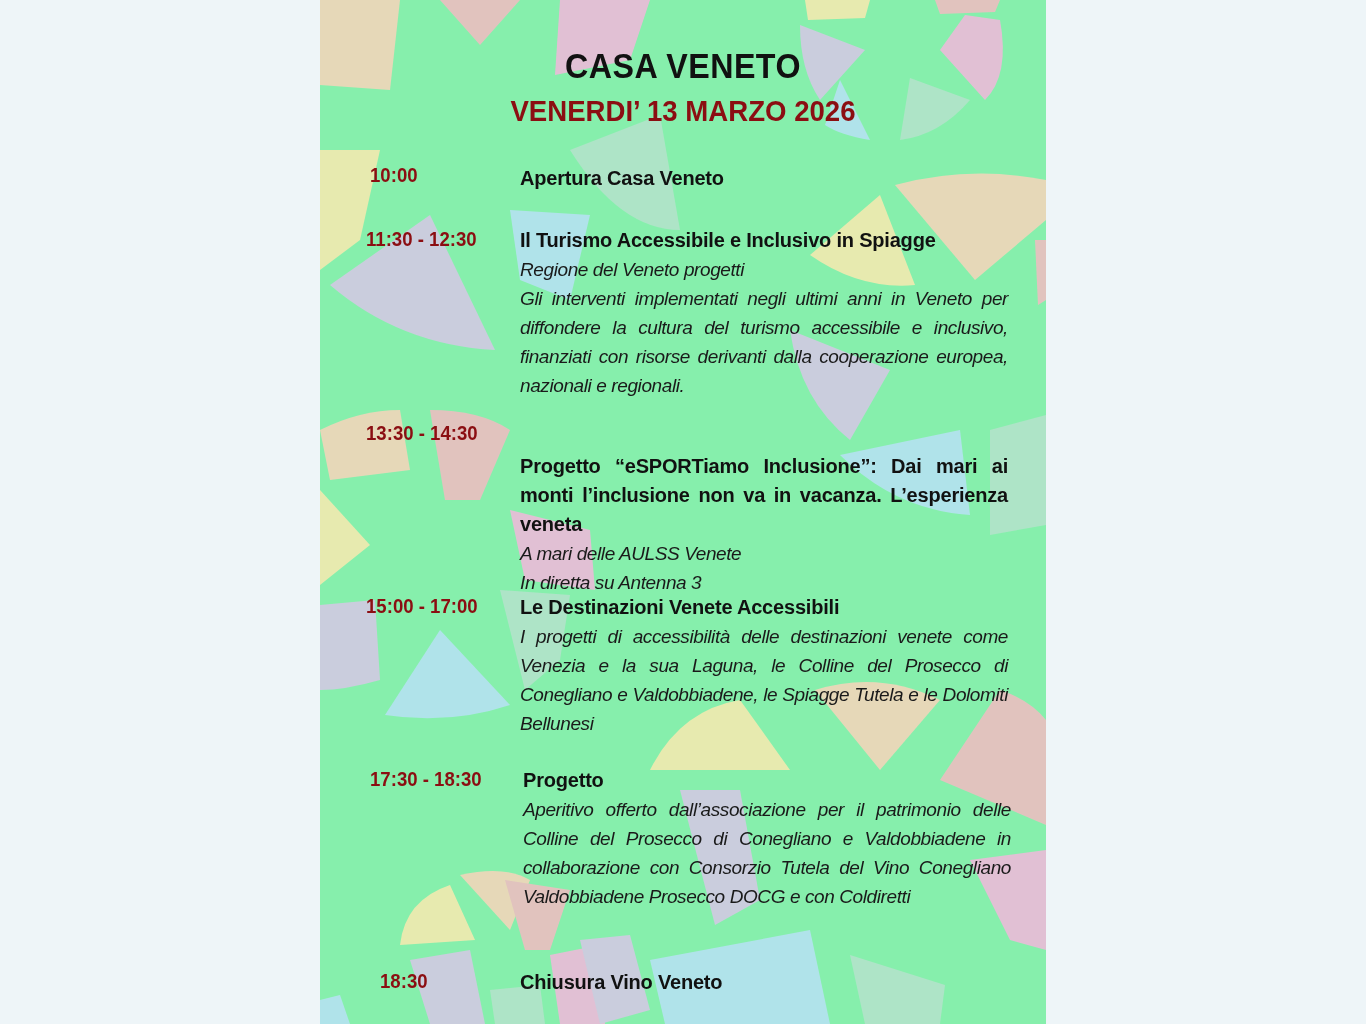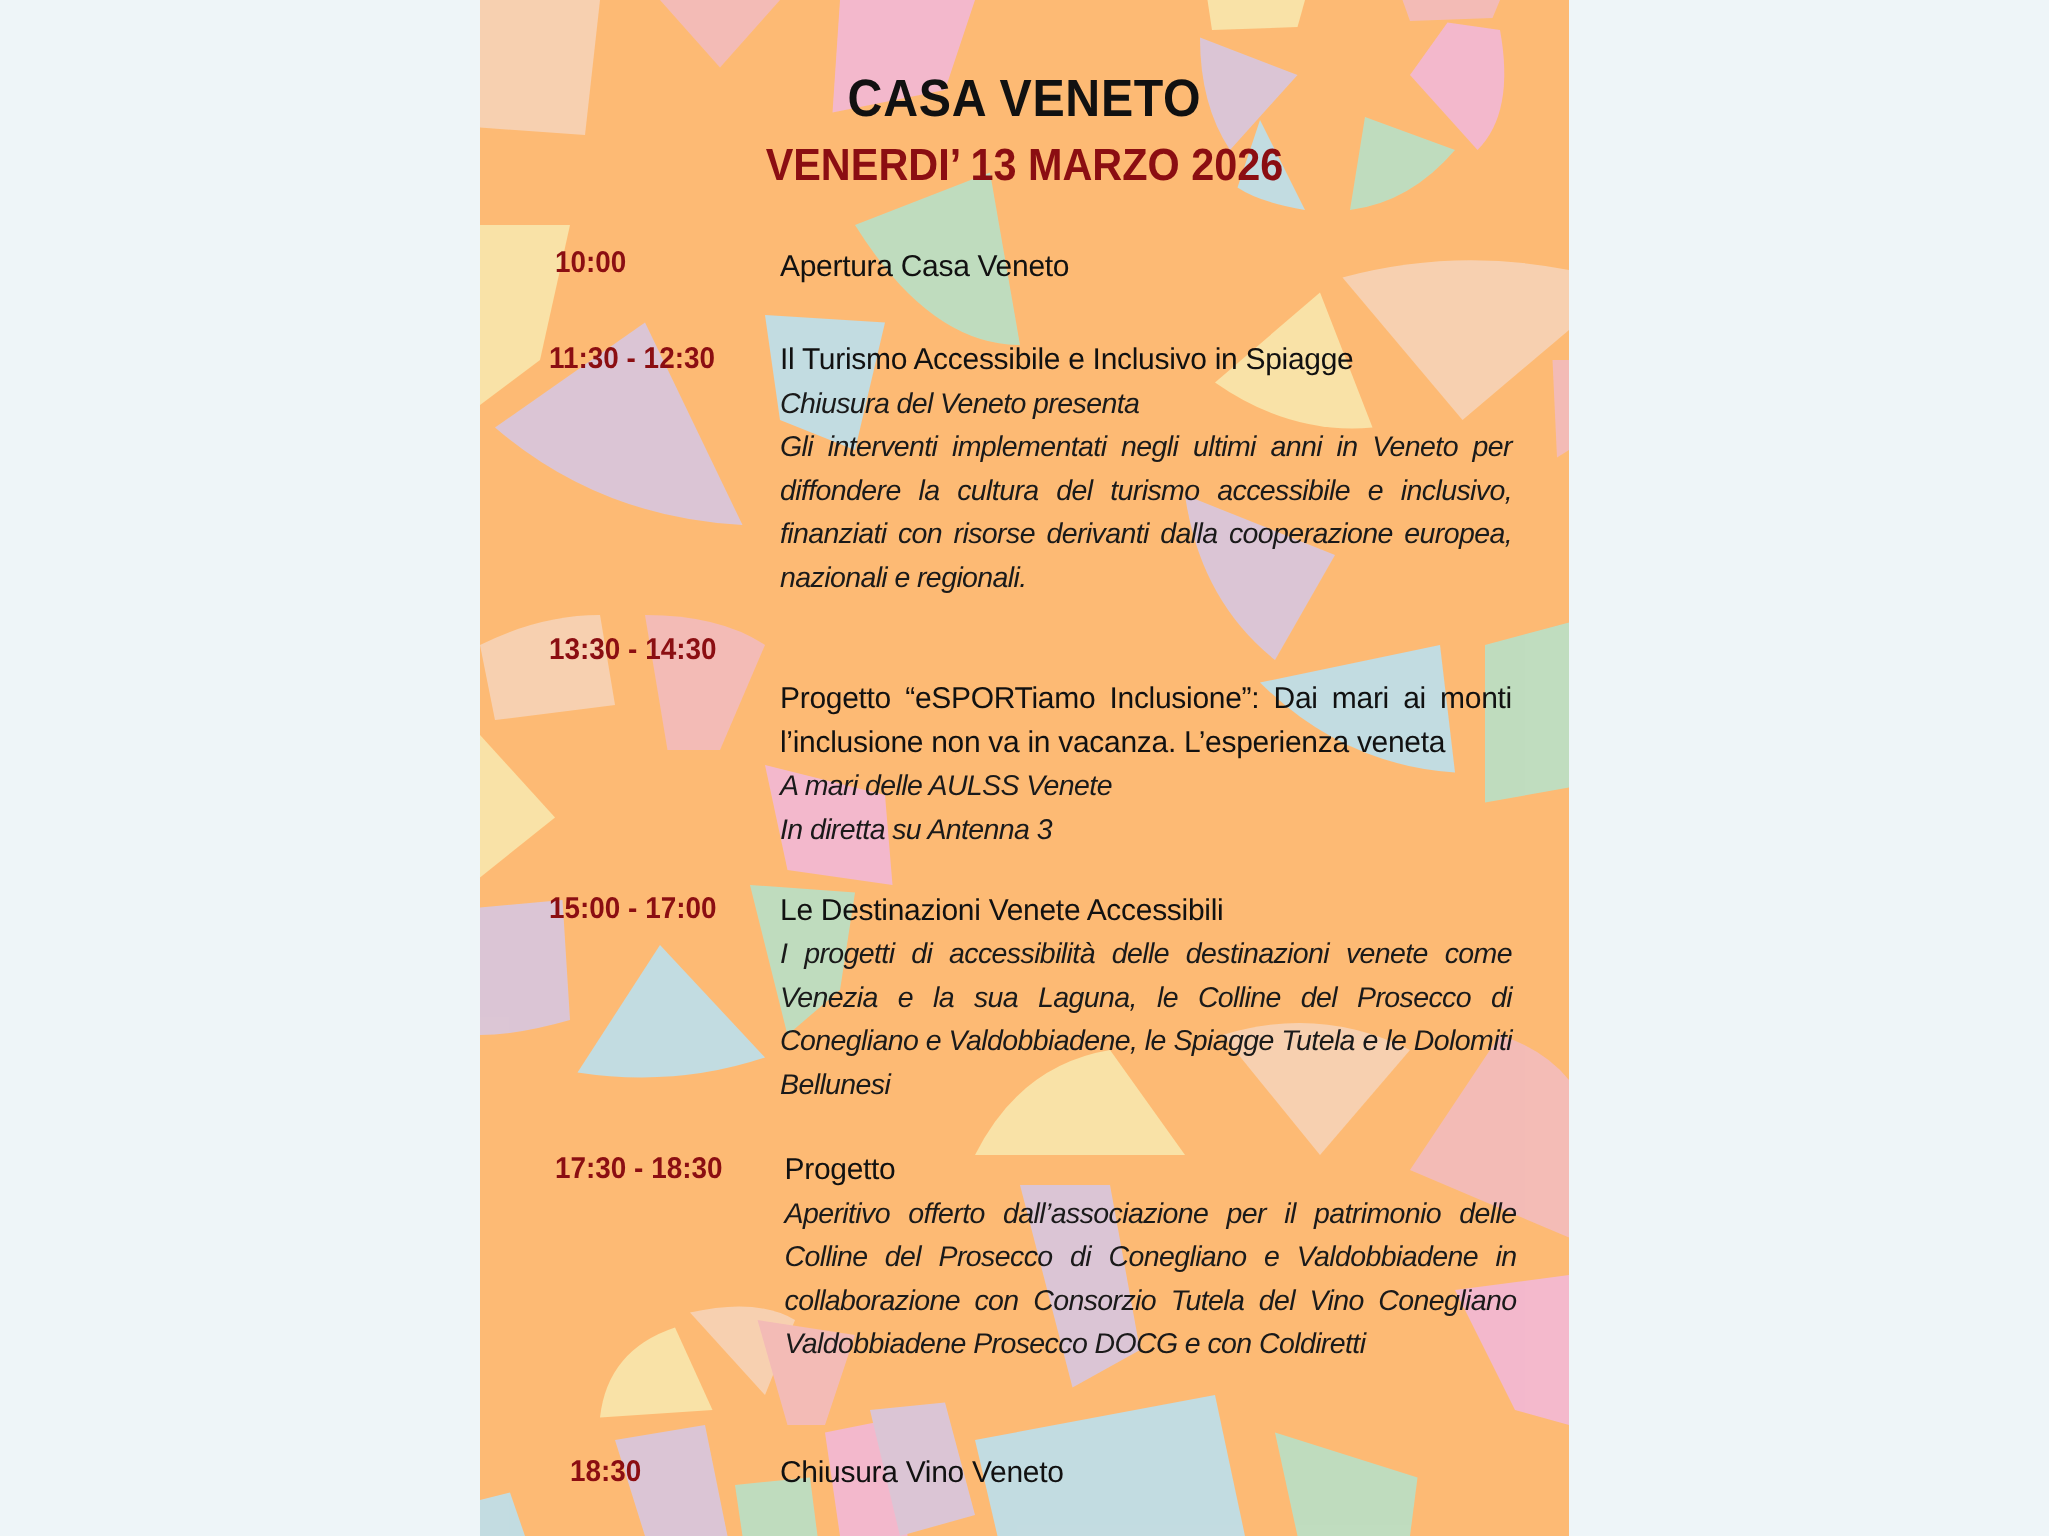--- a/index.html
+++ b/index.html
@@ -10,21 +10,21 @@
       background: #eef5f8;
       overflow: hidden;
       font-family: "Liberation Sans", sans-serif;
     }
     .poster {
       position: absolute;
       left: 320px;
       top: 0;
       width: 726px;
       height: 1024px;
-      background: #fdba74;
+      background: #86efac;
       overflow: hidden;
     }
     .bg-deco {
       position: absolute;
       left: 0;
       top: 0;
       width: 726px;
       height: 1024px;
     }
     .content {
@@ -70,21 +70,21 @@
       white-space: nowrap;
       transform-origin: left top;
       transform: scaleX(0.93);
     }
     .body {
       position: absolute;
       width: 488px;
     }
     .ev-title {
       font-size: 20px;
-      font-weight: normal;
+      font-weight: bold;
       color: #111111;
       line-height: 29px;
       text-align: justify;
       letter-spacing: -0.2px;
     }
     .ev-desc {
       font-size: 19px;
       font-style: italic;
       color: #1a1a1a;
       line-height: 29px;
@@ -171,21 +171,21 @@
       <div class="body" style="left:200px; top:2px;">
         <div class="ev-title">Apertura Casa Veneto</div>
       </div>
     </div>
 
     <div class="event" style="top:226px;">
       <div class="time" style="left:46px; top:2px;">11:30 - 12:30</div>
       <div class="body" style="left:200px; top:0;">
         <div class="ev-title">Il Turismo Accessibile e Inclusivo in Spiagge</div>
         <div class="ev-desc">
-          <p>Chiusura del Veneto presenta</p>
+          <p>Regione del Veneto progetti</p>
           <p>Gli interventi implementati negli ultimi anni in Veneto per diffondere la cultura del turismo accessibile e inclusivo, finanziati con risorse derivanti dalla cooperazione europea, nazionali e regionali.</p>
         </div>
       </div>
     </div>
 
     <div class="event" style="top:420px;">
       <div class="time" style="left:46px; top:2px;">13:30 - 14:30</div>
       <div class="body" style="left:200px; top:0;margin-top:32px;">
         <div class="ev-title">Progetto “eSPORTiamo Inclusione”: Dai mari ai monti l’inclusione non va in vacanza. L’esperienza veneta</div>
         <div class="ev-desc">

